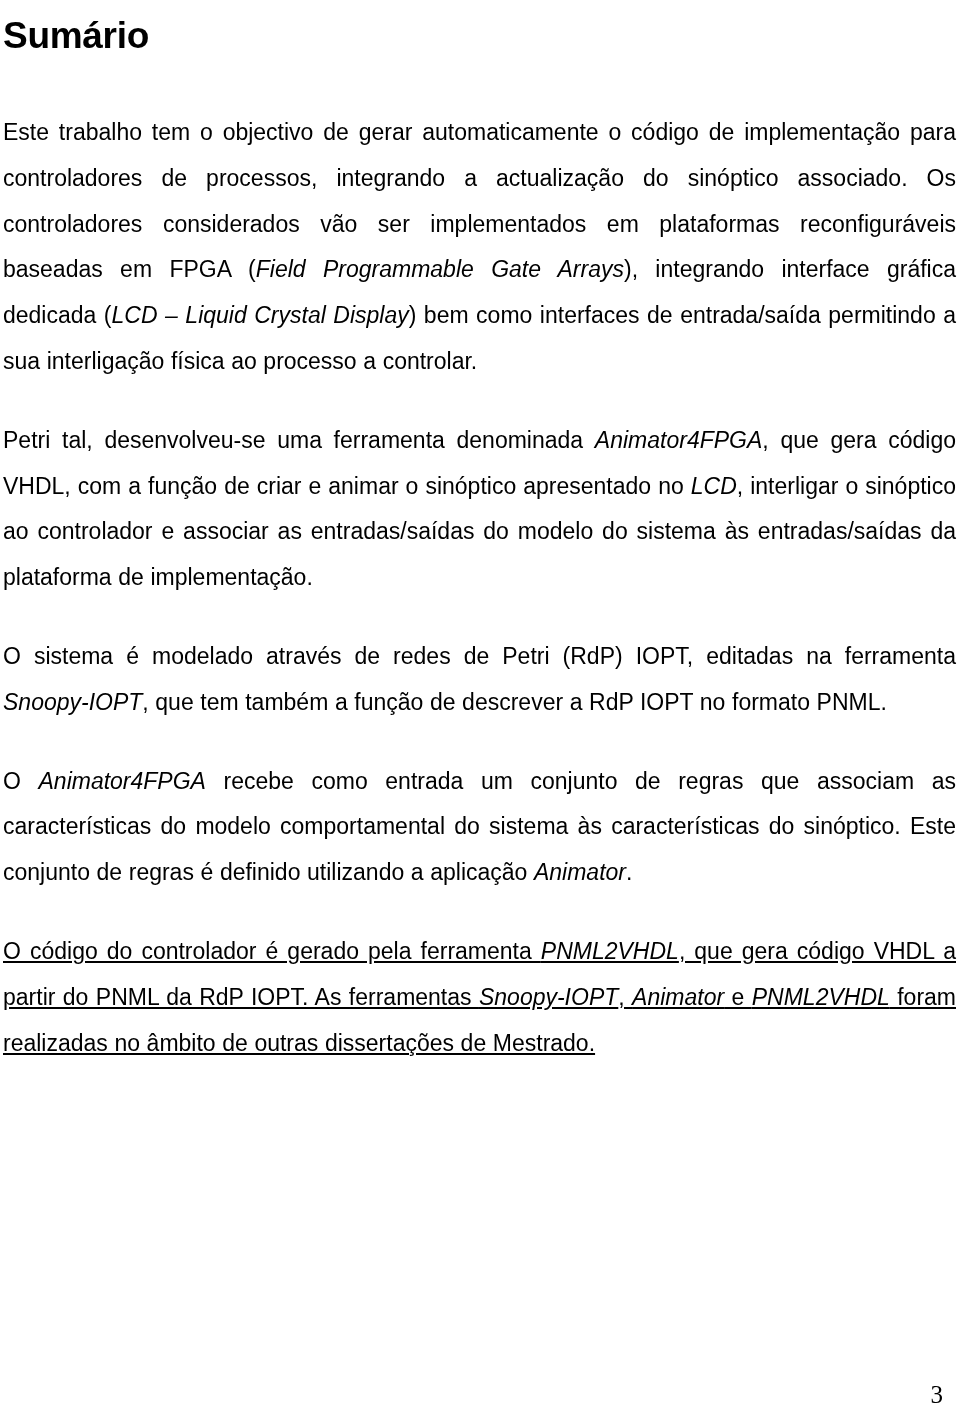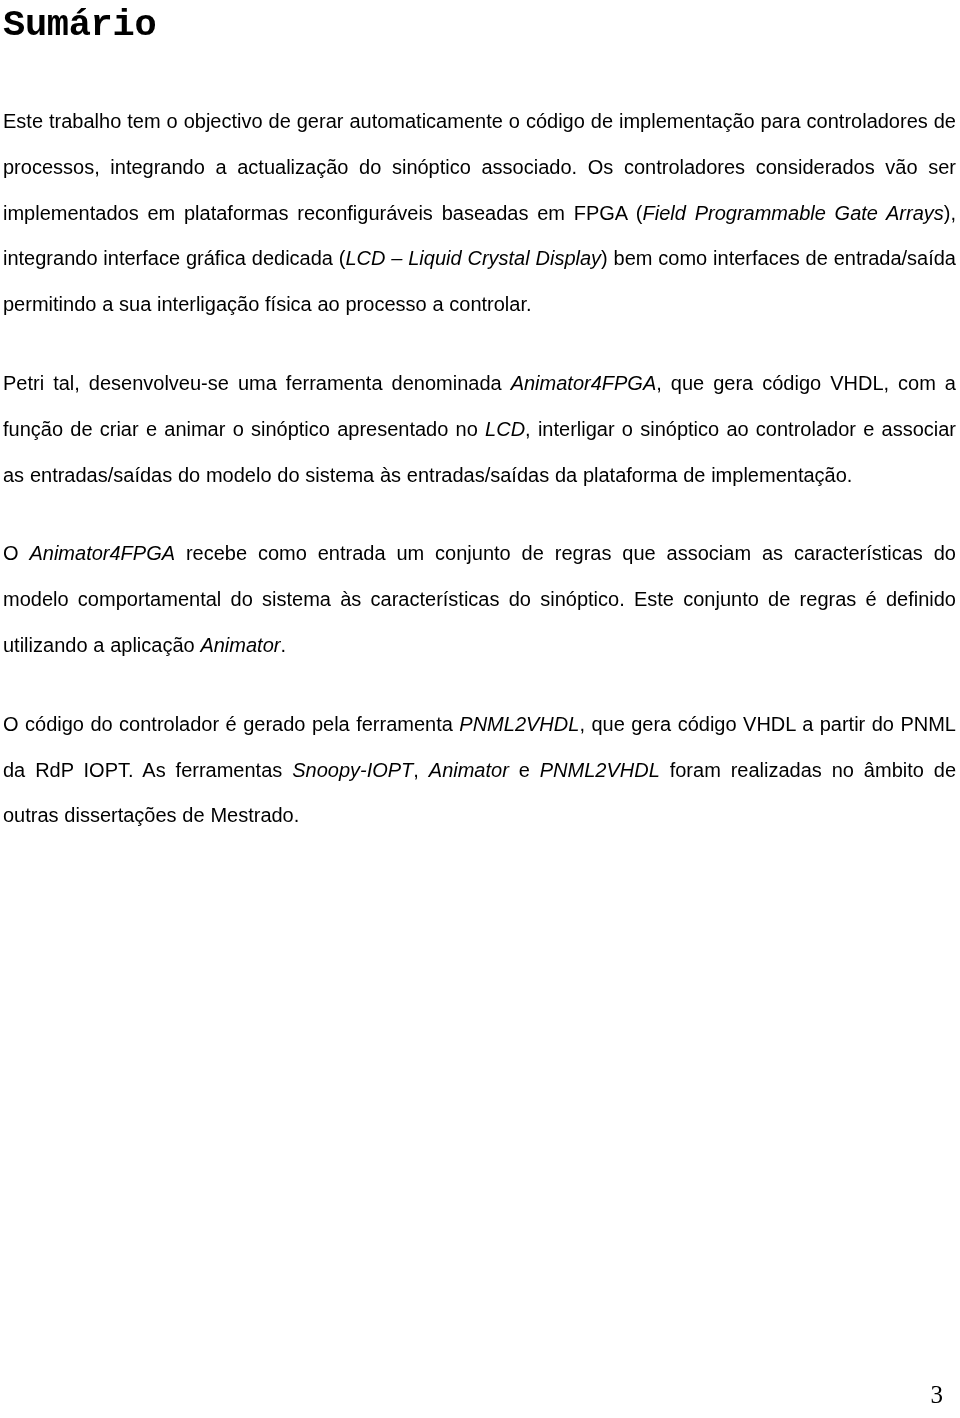--- a/index.html
+++ b/index.html
@@ -18,41 +18,42 @@
     color: #000000;
     -webkit-font-smoothing: antialiased;
   }
   .content {
     position: absolute;
     left: 3px;
     top: 0;
     width: 953px;
   }
   .page-heading {
-    font-family: Liberation Mono, monospace;
+    font-family: Liberation Sans, sans-serif;
     font-weight: bold;
     font-size: 37px;
     line-height: 44px;
     letter-spacing: -0.3px;
     margin: 0;
-    padding-top: 3px;
+    padding-top: 14px;
   }
   .abstract-body {
     margin-top: 52px;
   }
   .para {
-    font-size: 20px;
+    font-size: 23px;
     line-height: 45.8px;
     text-align: justify;
     text-justify: inter-word;
     margin: 0 0 33px 0;
     word-spacing: 0.2px;
   }
   .para:last-child {
     margin-bottom: 0;
+    text-decoration: underline;
   }
   .para i,
   .para em {
     font-style: italic;
   }
   .page-number {
     position: absolute;
     right: 17px;
     bottom: 8px;
     font-family: "Liberation Serif", serif;
@@ -66,20 +67,21 @@
 
 <div class="page">
 
   <div class="content">
 
     <h1 class="page-heading">Sumário</h1>
 
     <div class="abstract-body">
       <p class="para"><span>Este trabalho tem o objectivo de gerar automaticamente o código de implementação para controladores de processos, integrando a actualização do sinóptico associado. Os controladores considerados vão ser implementados em plataformas reconfiguráveis baseadas em FPGA (</span><i>Field Programmable Gate Arrays</i><span>), integrando interface gráfica dedicada (</span><i>LCD – Liquid Crystal Display</i><span>) bem como interfaces de entrada/saída permitindo a sua interligação física ao processo a controlar.</span></p>
       <p class="para"><span>Petri tal, desenvolveu-se uma ferramenta denominada </span><i>Animator4FPGA</i><span>, que gera código VHDL, com a função de criar e animar o sinóptico apresentado no </span><i>LCD</i><span>, interligar o sinóptico ao controlador e associar as entradas/saídas do modelo do sistema às entradas/saídas da plataforma de implementação.</span></p>
+      <p class="para"><span>O sistema é modelado através de redes de Petri (RdP) IOPT, editadas na ferramenta </span><i>Snoopy-IOPT</i><span>, que tem também a função de descrever a RdP IOPT no formato PNML.</span></p>
       <p class="para"><span>O </span><i>Animator4FPGA</i><span> recebe como entrada um conjunto de regras que associam as características do modelo comportamental do sistema às características do sinóptico. Este conjunto de regras é definido utilizando a aplicação </span><i>Animator</i><span>.</span></p>
       <p class="para"><span>O código do controlador é gerado pela ferramenta </span><i>PNML2VHDL</i><span>, que gera código VHDL a partir do PNML da RdP IOPT. As ferramentas </span><i>Snoopy-IOPT</i><span>, </span><i>Animator</i><span> e </span><i>PNML2VHDL</i><span> foram realizadas no âmbito de outras dissertações de Mestrado.</span></p>
     </div>
 
   </div>
 
   <div class="page-number">3</div>
 
 </div>
 

